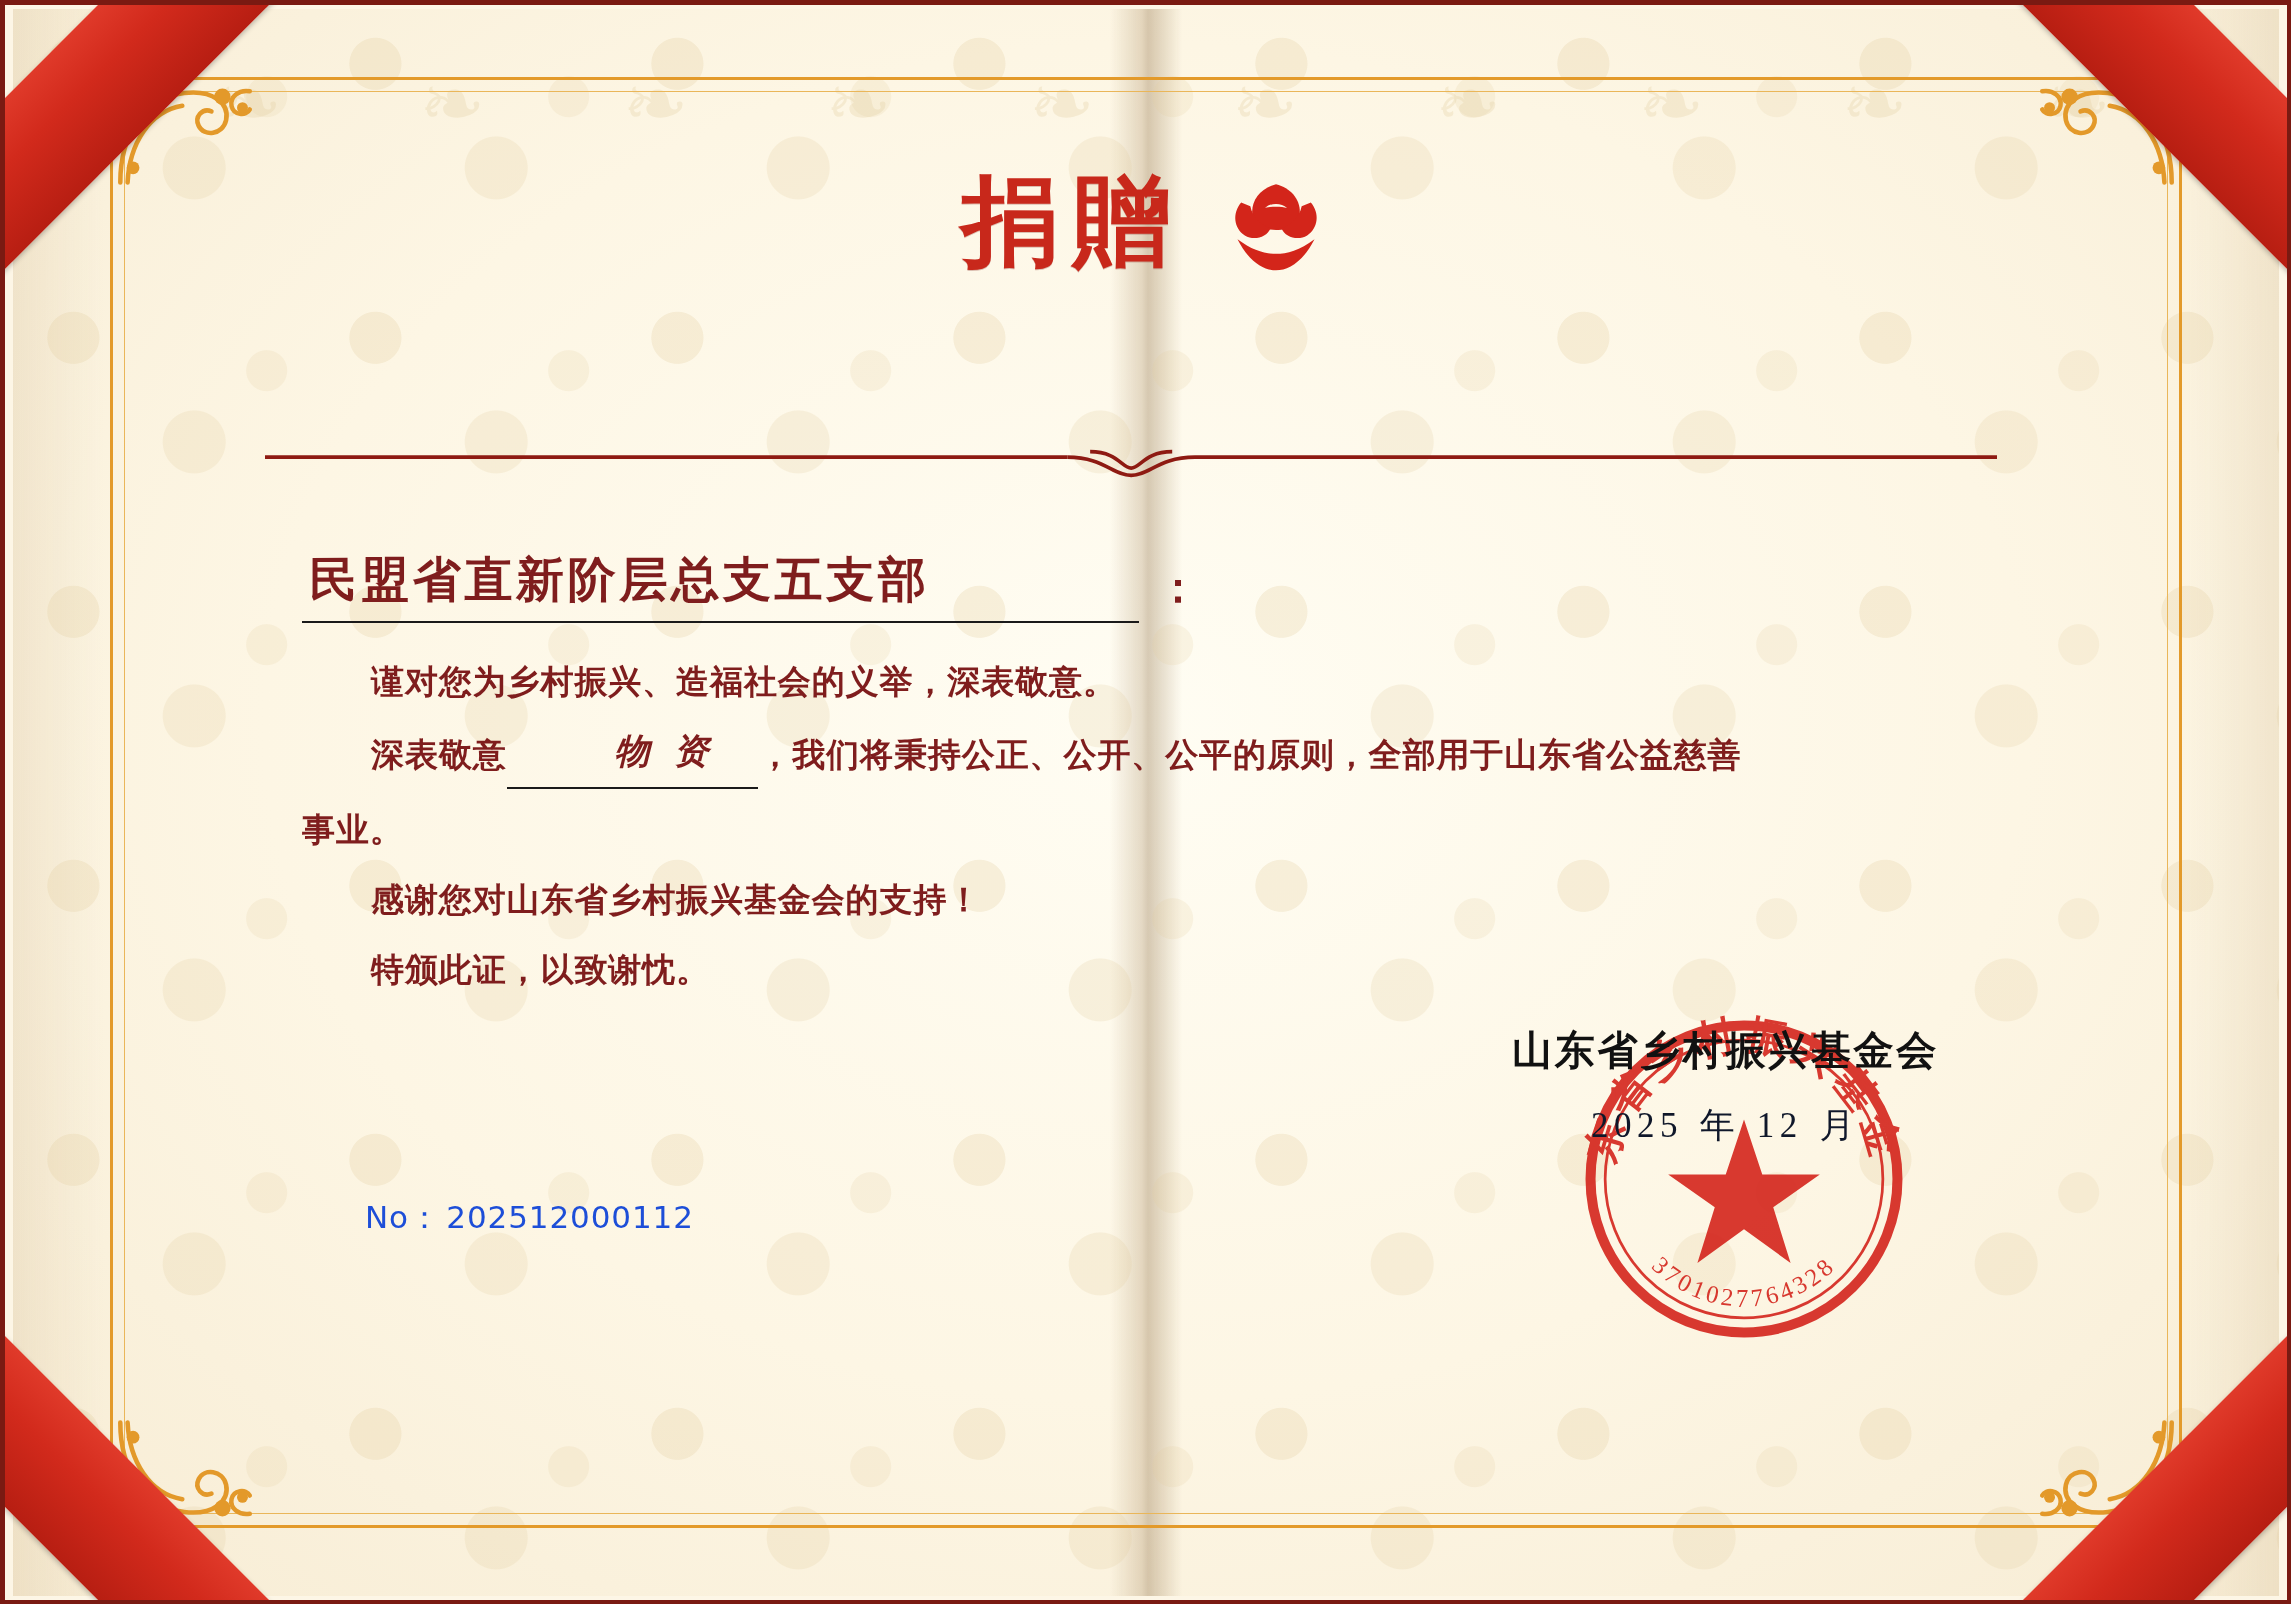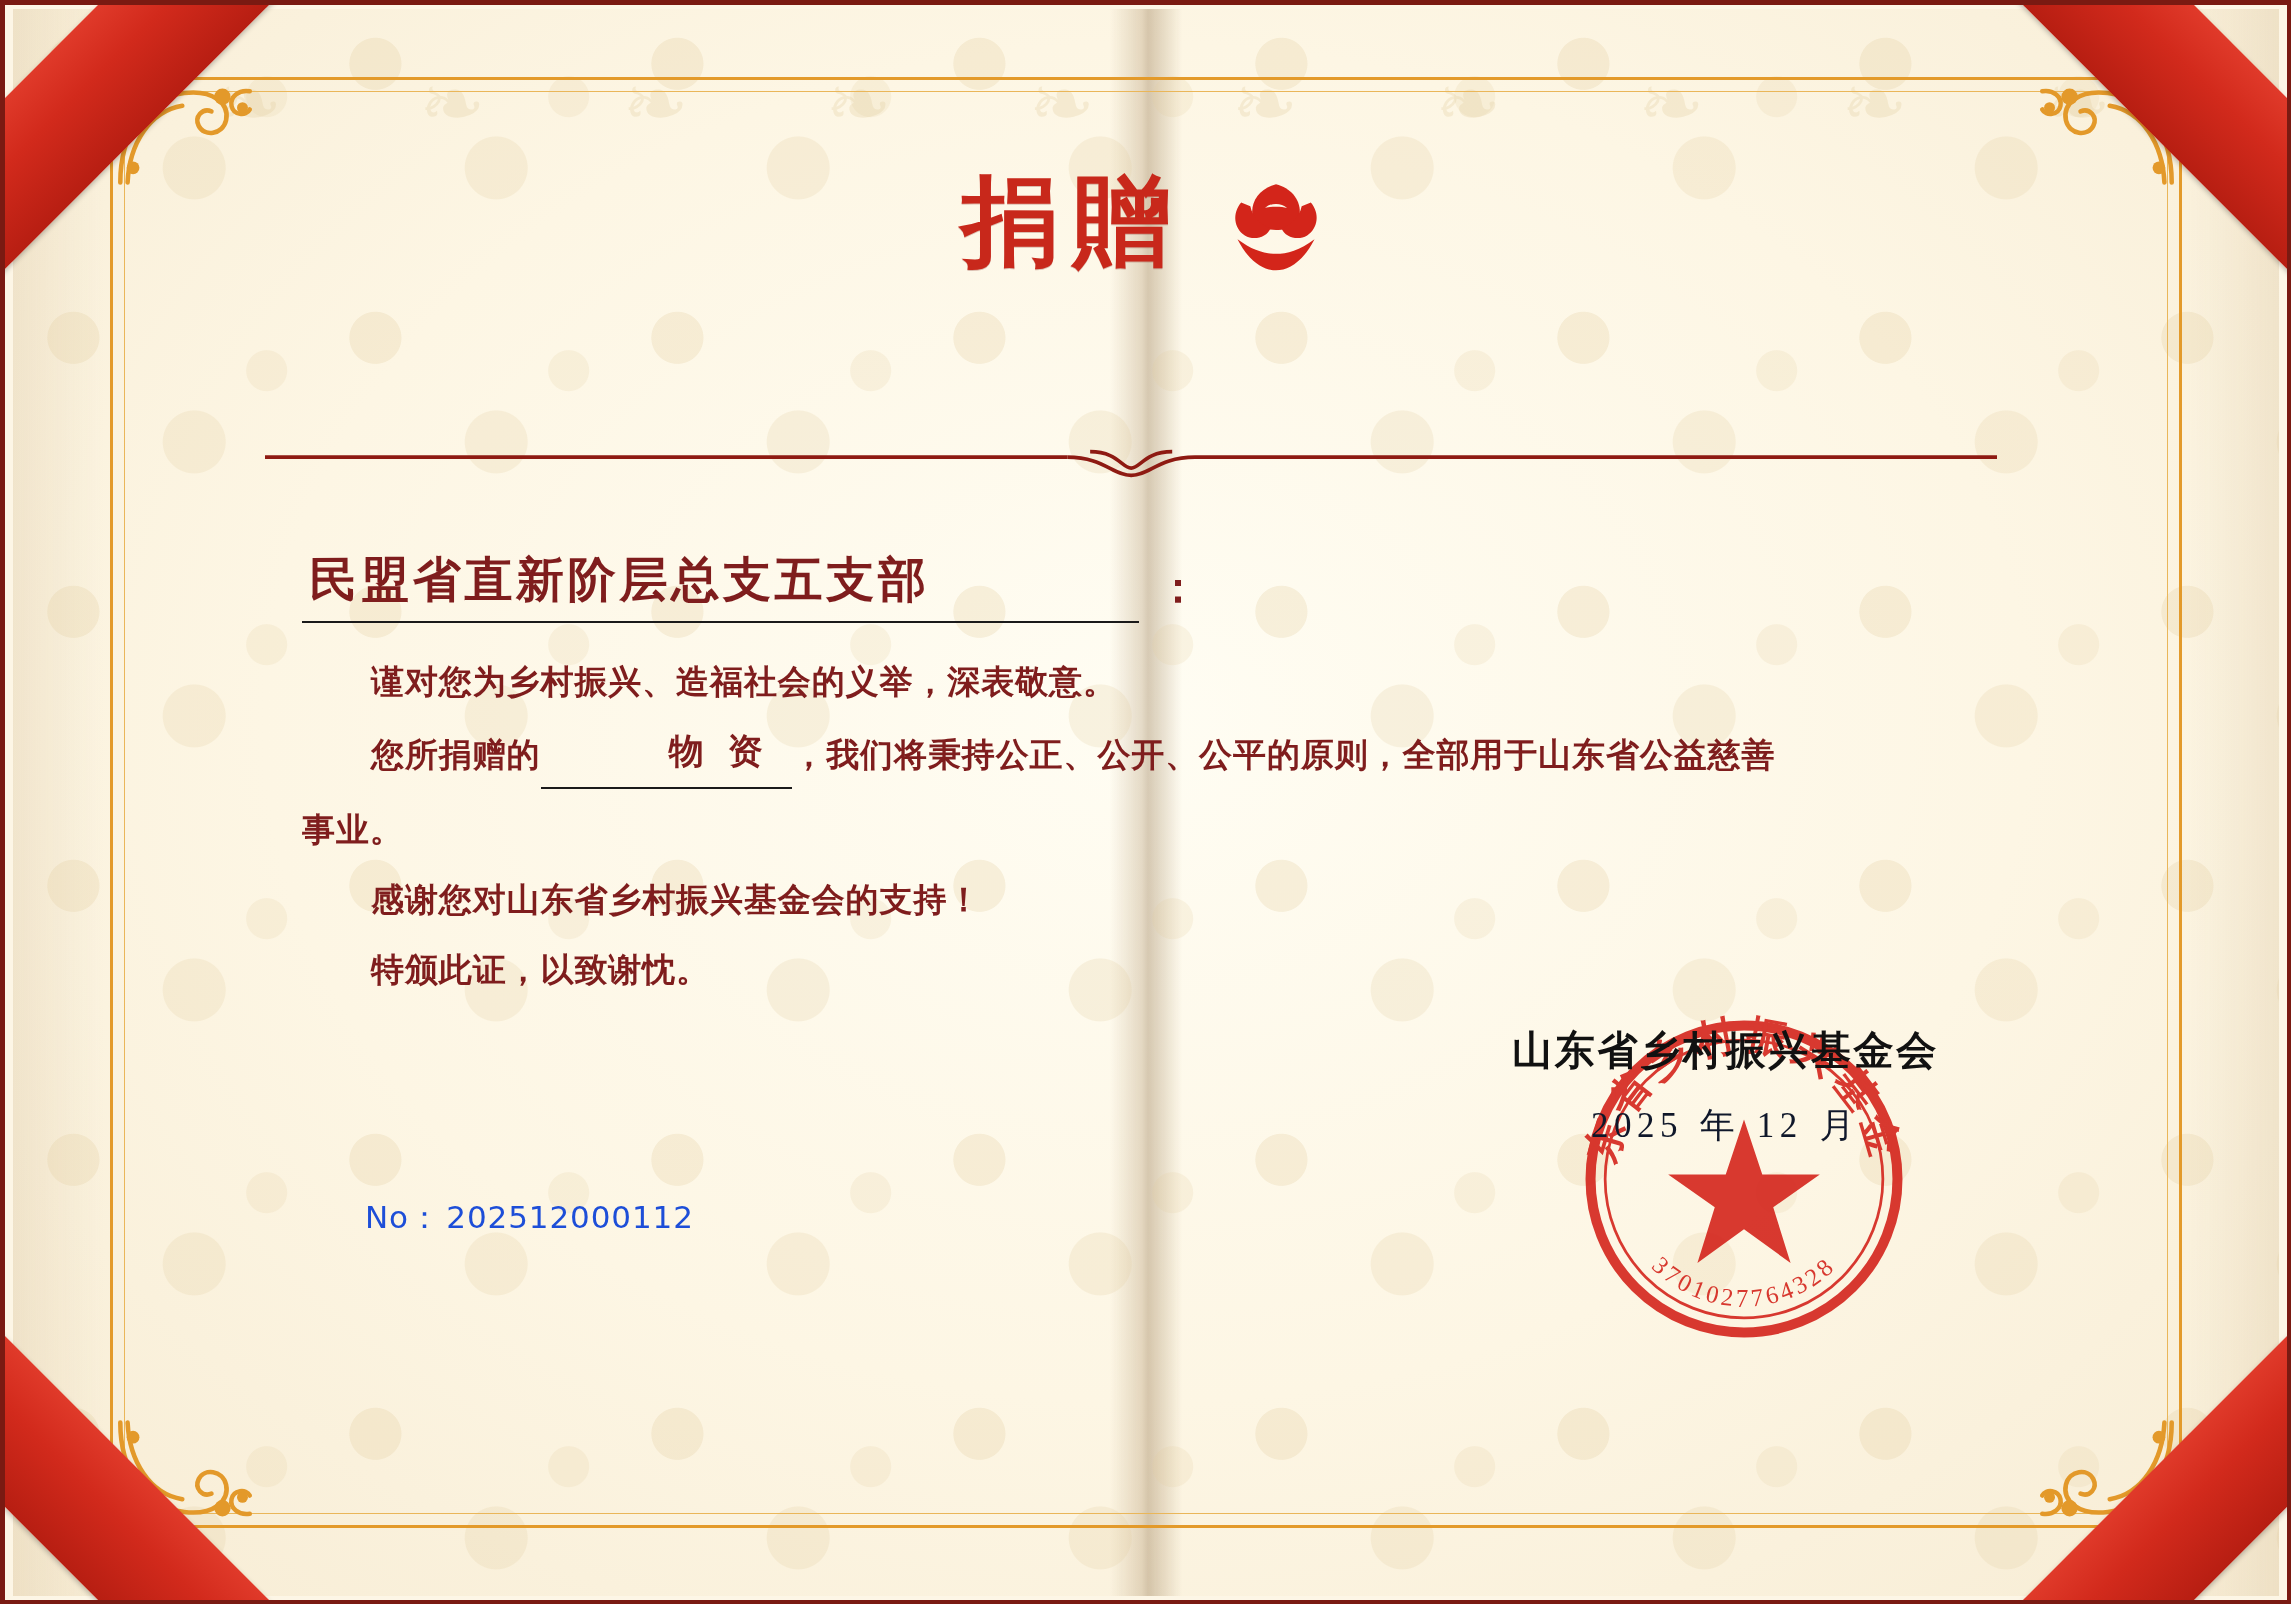--- a/index.html
+++ b/index.html
@@ -221,28 +221,29 @@
     font-size: 33px;
     line-height: 1.95;
     letter-spacing: 0.9px;
     margin-top: 27.4px;
     font-weight: bold;
   }
   .para.indent { text-indent: 69px; }
   .inline-blank {
     display: inline-block;
     min-width: 228px;
-    text-align: right;
+    text-align: center;
     border-bottom: 2.7px solid #1a1a1a;
     font-family: "DejaVu Serif", "Liberation Serif", serif;
     font-size: 35px;
     letter-spacing: 24px;
     padding: 0 5.5px 1.8px 18.3px;
     position: relative;
     top: -3.7px;
+    font-style: italic;
   }
   .para-tight { margin-top: 5.5px; }
 
   
   .serial {
     position: absolute;
     left: 365px;
     top: 1197px;
     z-index: 25;
     font-family: "DejaVu Sans", "Liberation Sans", sans-serif;
@@ -381,21 +382,21 @@
 
   <div class="body">
     <div class="recipient-row">
       <span class="recipient-name">民盟省直新阶层总支五支部</span>
       <span class="colon">：</span>
     </div>
 
     <div class="para indent">谨对您为乡村振兴、造福社会的义举，深表敬意。</div>
 
     <div class="para indent para-tight">
-      <span>您所捐赠的</span><span class="inline-blank">物资</span><span>，我们将秉持公正、公开、公平的原则，全部用于山东省公益慈善</span>
+      <span>深表敬意</span><span class="inline-blank">物资</span><span>，我们将秉持公正、公开、公平的原则，全部用于山东省公益慈善</span>
     </div>
     <div class="para para-tight">事业。</div>
 
     <div class="para indent para-tight">感谢您对山东省乡村振兴基金会的支持！</div>
     <div class="para indent para-tight">特颁此证，以致谢忱。</div>
   </div>
 
   <div class="serial">
     <span class="label">No：</span><span class="value">202512000112</span>
   </div>

